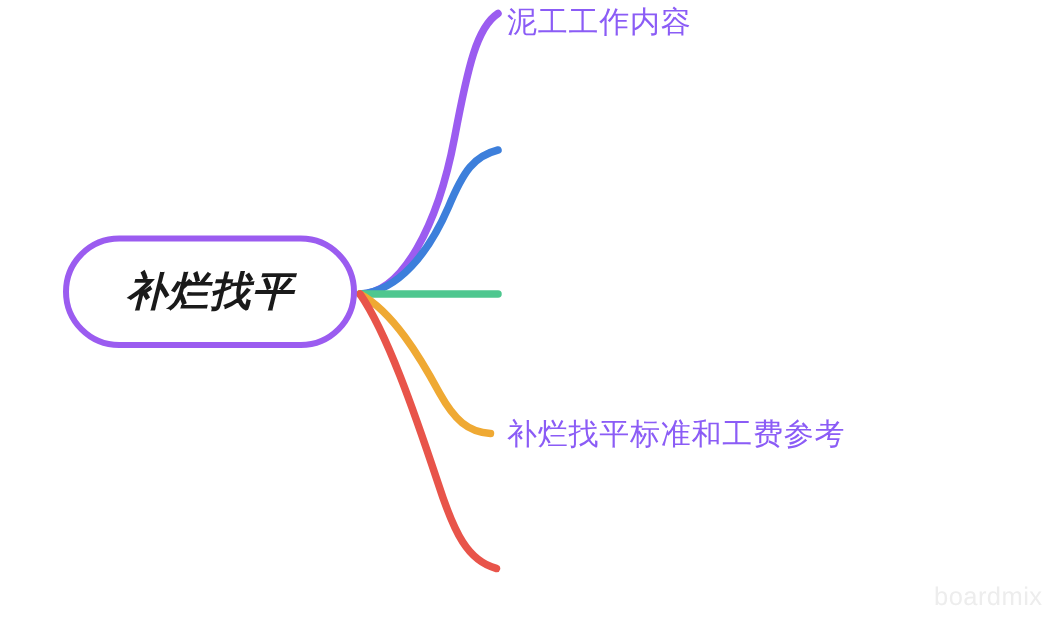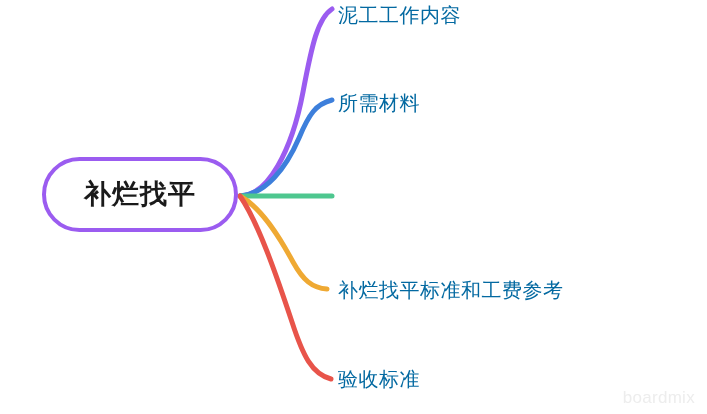--- a/index.html
+++ b/index.html
@@ -44,25 +44,26 @@
     align-items: center;
     justify-content: center;
   }
   #root-label {
     font-size: 27px;
     font-weight: bold;
     color: #1a1a1a;
     letter-spacing: 1px;
     line-height: 1;
     white-space: nowrap;
+    font-style: italic;
   }
   .node-label {
     position: absolute;
     font-size: 20px;
-    color: #0369a1;
+    color: #8b5cf6;
     line-height: 1.2;
     white-space: nowrap;
     letter-spacing: 0.5px;
   }
   #label-0 { left: 338px; top: 3px; }
   #label-1 { left: 338px; top: 91px; }
   #label-2 { left: 338px; top: 186px; }
   #label-3 { left: 338px; top: 278px; font-family: Liberation Serif, serif; }
   #label-4 { left: 338px; top: 367px; }
 
@@ -98,26 +99,20 @@
     <path class="branch-path" d="M 240 196 C 258 222 276 274 292 322 C 303 356 312 374 331 379" stroke="#e8544a" stroke-width="5"></path>
   </svg>
 
   <div id="root-node" style="border-color: rgb(155, 92, 240); background: rgb(255, 255, 255);">
     <span id="root-label" style="color: rgb(26, 26, 26);">补烂找平</span>
   </div>
 
   <div class="node-label" id="label-0">
     <span>泥工工作内容</span>
   </div>
-  <div class="node-label" id="label-1">
-    <span>所需材料</span>
-  </div>
   <div class="node-label" id="label-3">
     <span>补烂找平标准和工费参考</span>
-  </div>
-  <div class="node-label" id="label-4">
-    <span>验收标准</span>
   </div>
 
   <div id="watermark-brand" style="color: rgb(237, 237, 237);">boardmix</div>
   <div id="watermark-faint" style="color: rgb(244, 244, 244);"></div>
 
 </div>
 
 </body></html>

